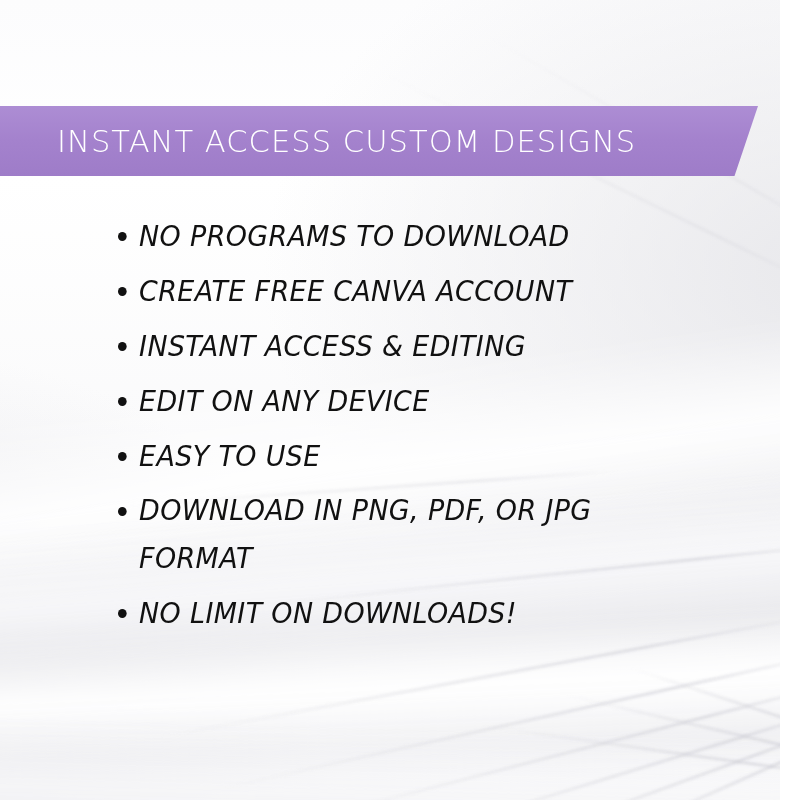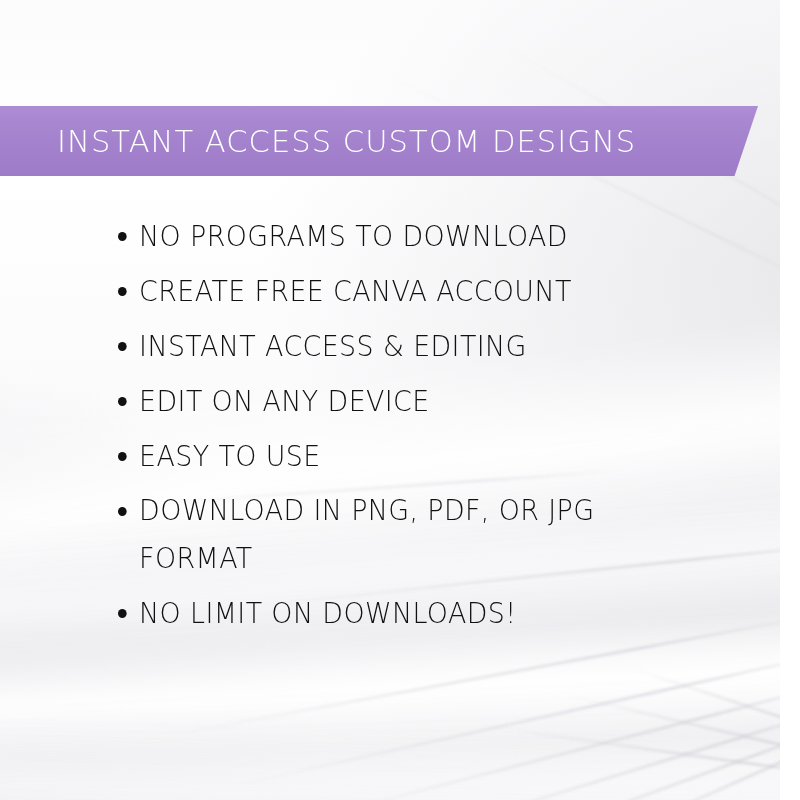--- a/index.html
+++ b/index.html
@@ -122,20 +122,21 @@
 
   
   .benefits {
     position: absolute;
     left: 118px;
     top: 212px;
     width: 620px;
     margin: 0;
     padding: 0;
     list-style: none;
+    font-style: italic;
   }
   .benefit-item {
     position: relative;
     padding-left: 22px;
     margin-bottom: 6px;
     color: #111111;
     font-family: "DejaVu Sans", sans-serif;
     font-size: 28px;
     font-weight: 300;
     letter-spacing: 0.4px;

